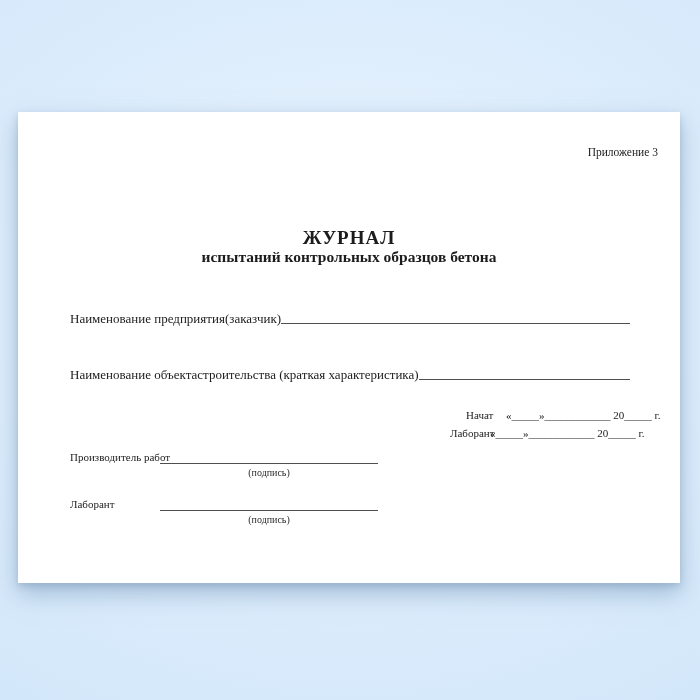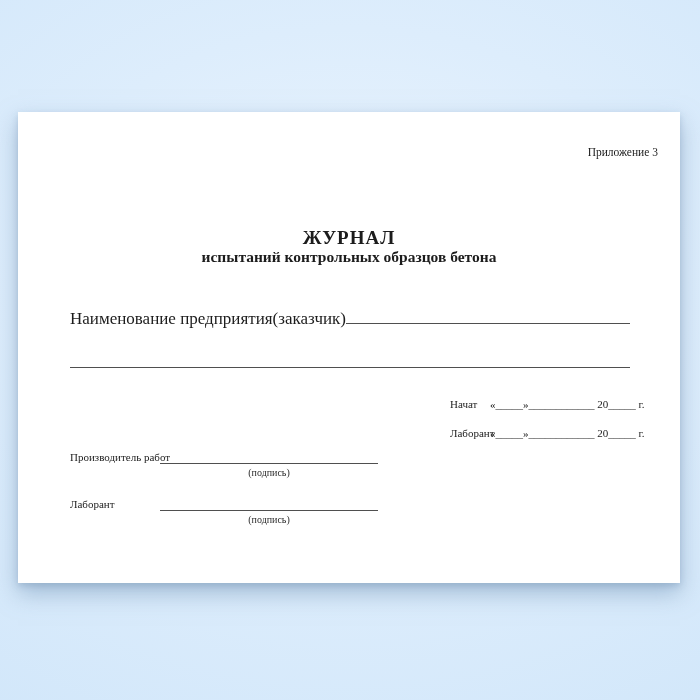--- a/index.html
+++ b/index.html
@@ -24,34 +24,34 @@
   }
   .title-block {
     position: absolute; top: 116px; left: 0; width: 100%;
     text-align: center; font-weight: bold;
   }
   .title-main { font-size: 19px; letter-spacing: 1px; line-height: 19px; }
   .title-sub  { font-size: 15.5px; line-height: 19px; }
 
   .field-row {
     position: absolute; left: 52px; width: 560px;
-    display: flex; font-size: 17px; line-height: 16px;
+    display: flex; font-size: 13px; line-height: 16px;
   }
   .field-row .lbl { white-space: nowrap; }
   .field-row .fill { flex: 1; border-bottom: 1px solid #4f4f4f; margin-bottom: 3px; }
   .fr1 { top: 199px; }
   .fr2 { top: 227px; }
   .fr3 { top: 255px; }
 
   .date-row {
     position: absolute; left: 432px; display: flex;
     font-size: 11px; line-height: 13px; white-space: nowrap;
   }
   .date-row .dlbl { width: 40px; }
-  .dr1 { top: 286px; }
+  .dr1 { top: 297px; margin-left: 16px; }
   .dr2 { top: 315px; }
 
   .sig-row {
     position: absolute; left: 52px; display: flex;
     font-size: 11px; line-height: 13px;
   }
   .sig-row .slbl { width: 90px; white-space: nowrap; }
   .sig-box { width: 218px; text-align: center; }
   .sig-line { height: 12px; border-bottom: 1px solid #4f4f4f; }
   .sig-caption { font-size: 10px; padding-top: 2px; color: #2a2a2a; }
@@ -69,20 +69,21 @@
     <div class="title-block">
       <div class="title-main">ЖУРНАЛ</div>
       <div class="title-sub">испытаний контрольных образцов бетона</div>
     </div>
 
     <div class="field-row fr1">
       <span class="lbl">Наименование предприятия(заказчик)</span>
       <span class="fill"></span>
     </div>
     <div class="field-row fr3">
+      <span class="lbl">Наименование объектастроительства (краткая характеристика)</span>
       <span class="fill"></span>
     </div>
 
     <div class="date-row dr1">
       <span class="dlbl">Начат</span>
       <span class="dval">«_____»____________ 20_____ г.</span>
     </div>
     <div class="date-row dr2">
       <span class="dlbl">Лаборант</span>
       <span class="dval">«_____»____________ 20_____ г.</span>

